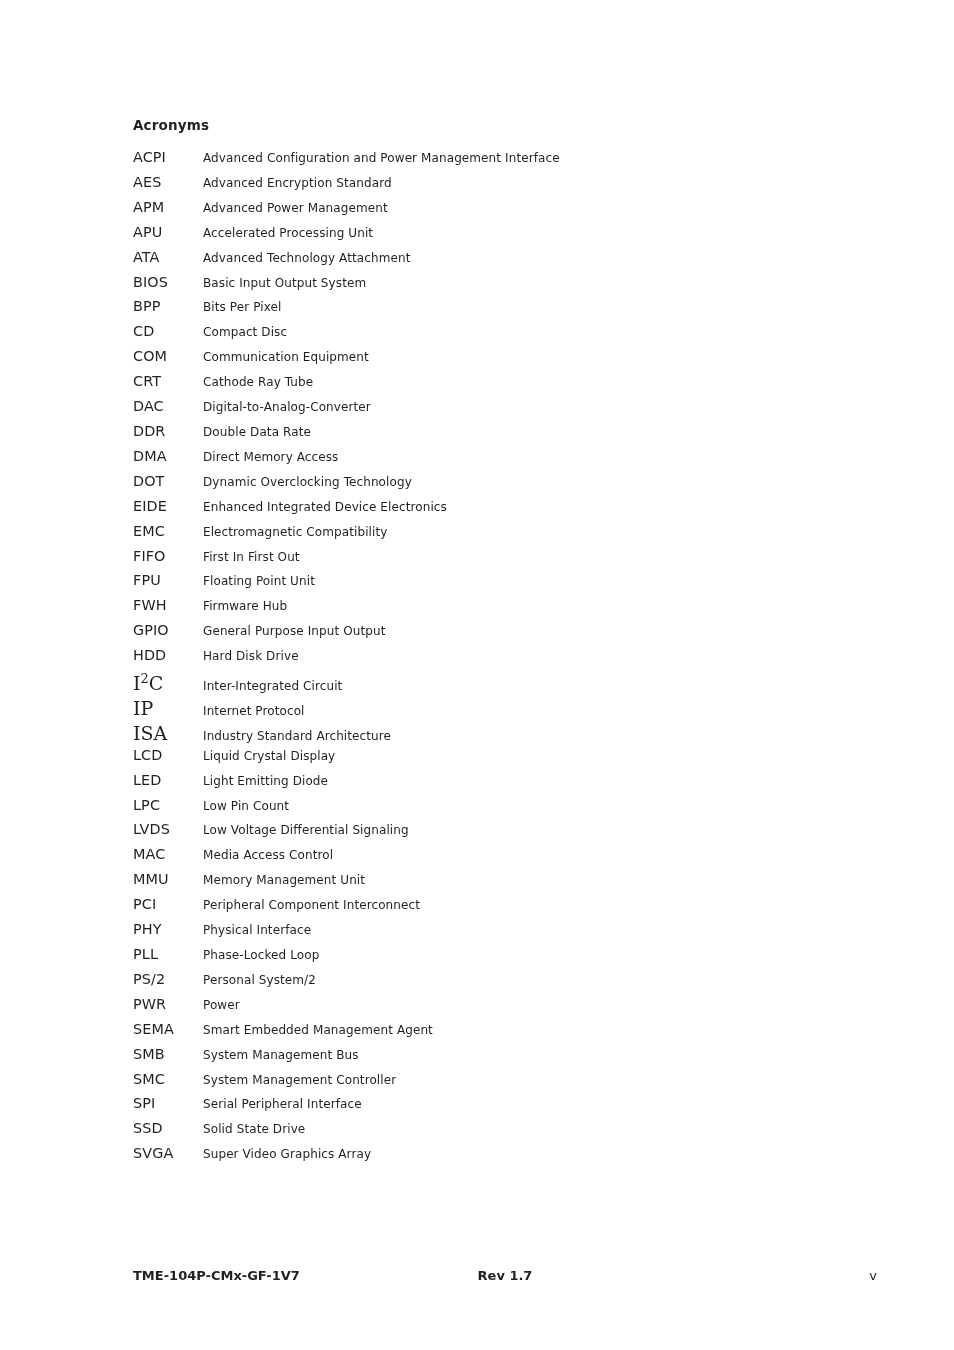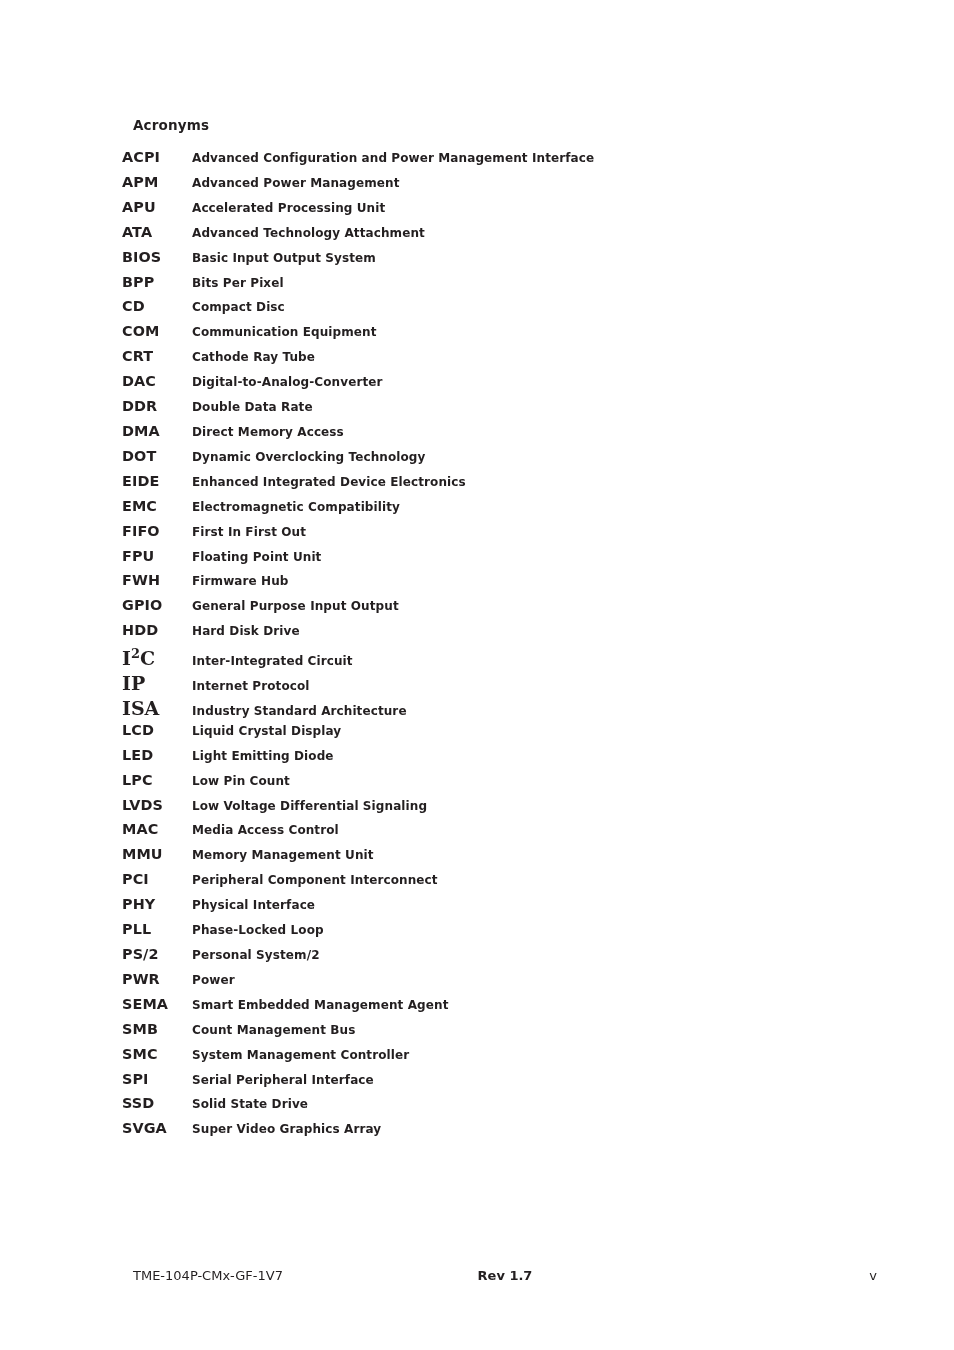--- a/index.html
+++ b/index.html
@@ -34,24 +34,23 @@
     font-size: 13.5px;
     font-weight: bold;
     letter-spacing: 0.15px;
     color: #231f20;
     white-space: nowrap;
   }
 
   
   .acronym-list {
     position: absolute;
-    left: 122px;
+    left: 133px;
     top: 149px;
     width: 760px;
-    font-weight: bold;
   }
 
   .acronym-row {
     display: flex;
     align-items: baseline;
     height: 24.92px;
     white-space: nowrap;
   }
 
   .acronym-term {
@@ -90,20 +89,21 @@
     height: 20px;
     font-size: 13px;
     color: #231f20;
   }
 
   .footer-doc-id {
     position: absolute;
     left: 0;
     top: 0;
     white-space: nowrap;
+    font-weight: bold;
   }
 
   .footer-revision {
     position: absolute;
     left: 0;
     top: 0;
     width: 744px;
     text-align: center;
     white-space: nowrap;
     font-weight: bold;
@@ -122,20 +122,24 @@
 <div class="page">
 
   <div class="section-heading">Acronyms</div>
 
   <div class="acronym-list">
       <div class="acronym-row">
         <div class="acronym-term">ACPI</div>
         <div class="acronym-def">Advanced Configuration and Power Management Interface</div>
       </div>
       <div class="acronym-row">
+        <div class="acronym-term">AES</div>
+        <div class="acronym-def">Advanced Encryption Standard</div>
+      </div>
+      <div class="acronym-row">
         <div class="acronym-term">APM</div>
         <div class="acronym-def">Advanced Power Management</div>
       </div>
       <div class="acronym-row">
         <div class="acronym-term">APU</div>
         <div class="acronym-def">Accelerated Processing Unit</div>
       </div>
       <div class="acronym-row">
         <div class="acronym-term">ATA</div>
         <div class="acronym-def">Advanced Technology Attachment</div>
@@ -259,21 +263,21 @@
       <div class="acronym-row">
         <div class="acronym-term">PWR</div>
         <div class="acronym-def">Power</div>
       </div>
       <div class="acronym-row">
         <div class="acronym-term">SEMA</div>
         <div class="acronym-def">Smart Embedded Management Agent</div>
       </div>
       <div class="acronym-row">
         <div class="acronym-term">SMB</div>
-        <div class="acronym-def">Count Management Bus</div>
+        <div class="acronym-def">System Management Bus</div>
       </div>
       <div class="acronym-row">
         <div class="acronym-term">SMC</div>
         <div class="acronym-def">System Management Controller</div>
       </div>
       <div class="acronym-row">
         <div class="acronym-term">SPI</div>
         <div class="acronym-def">Serial Peripheral Interface</div>
       </div>
       <div class="acronym-row">

